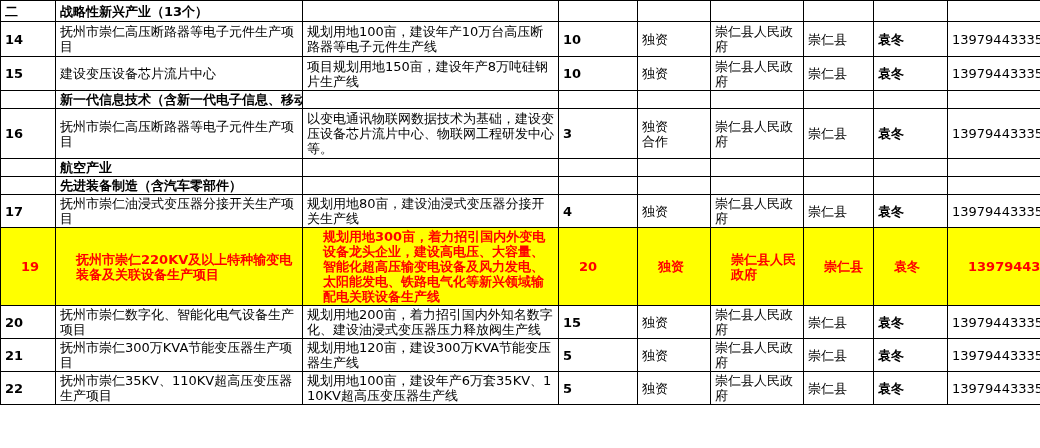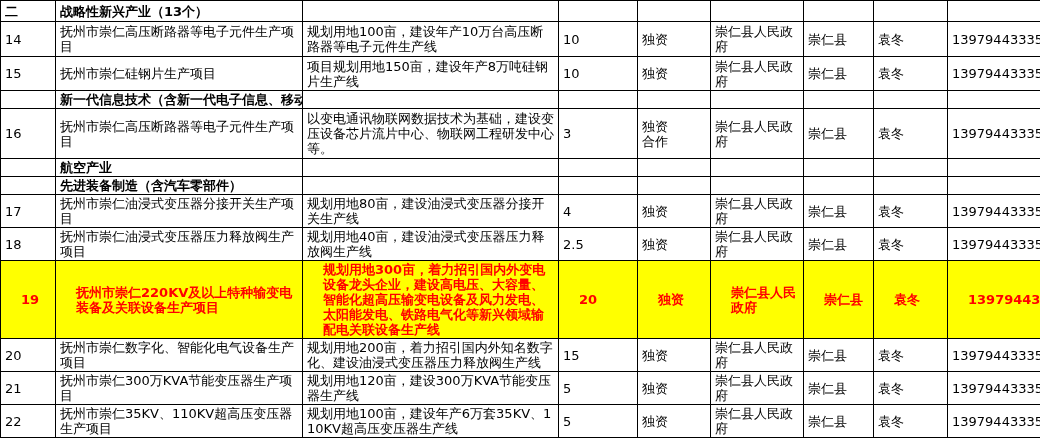--- a/index.html
+++ b/index.html
@@ -35,21 +35,21 @@
     font-weight: bold;
     font-size: 13px;
     white-space: nowrap;
   }
   tr.highlight td {
     background: var(--hl-bg, #FFFF00);
     color: var(--hl-text, #FF0000);
     font-weight: bold;
     padding-left: 20px;
   }
-  td.c-num, td.c-amount, td.c-contact { text-align: center; }
+  td.c-num, td.c-amount, td.c-contact { text-align: center; font-weight: bold; }
   td.c-mode { white-space: pre-line; }
   td.c-phone { font-size: 12px; white-space: nowrap; padding: 1px 3px; }
   td.c-amount { font-size: 12.5px; }
 </style>
 </head>
 <body>
 
 <div class="sheet">
   <table class="grid">
     <colgroup>
@@ -81,21 +81,21 @@
           <td class="c-desc">规划用地100亩，建设年产10万台高压断路器等电子元件生产线</td>
           <td class="c-amount">10</td>
           <td class="c-mode">独资</td>
           <td class="c-org">崇仁县人民政府</td>
           <td class="c-county">崇仁县</td>
           <td class="c-contact">袁冬</td>
           <td class="c-phone">13979443335</td>
         </tr>
         <tr class="data" style="height: 34px;">
           <td class="c-num">15</td>
-          <td class="c-name">抚州市崇仁硅钢片生产项目</td>
+          <td class="c-name">建设变压设备芯片流片中心</td>
           <td class="c-desc">项目规划用地150亩，建设年产8万吨硅钢片生产线</td>
           <td class="c-amount">10</td>
           <td class="c-mode">独资</td>
           <td class="c-org">崇仁县人民政府</td>
           <td class="c-county">崇仁县</td>
           <td class="c-contact">袁冬</td>
           <td class="c-phone">13979443335</td>
         </tr>
         <tr class="section" style="height: 18px;">
           <td class="c-num"></td>
@@ -146,31 +146,20 @@
           <td class="c-num">17</td>
           <td class="c-name">抚州市崇仁油浸式变压器分接开关生产项目</td>
           <td class="c-desc">规划用地80亩，建设油浸式变压器分接开关生产线</td>
           <td class="c-amount">4</td>
           <td class="c-mode">独资</td>
           <td class="c-org">崇仁县人民政府</td>
           <td class="c-county">崇仁县</td>
           <td class="c-contact">袁冬</td>
           <td class="c-phone">13979443335</td>
         </tr>
-        <tr class="data" style="height: 32px;">
-          <td class="c-num">18</td>
-          <td class="c-name">抚州市崇仁油浸式变压器压力释放阀生产项目</td>
-          <td class="c-desc">规划用地40亩，建设油浸式变压器压力释放阀生产线</td>
-          <td class="c-amount">2.5</td>
-          <td class="c-mode">独资</td>
-          <td class="c-org">崇仁县人民政府</td>
-          <td class="c-county">崇仁县</td>
-          <td class="c-contact">袁冬</td>
-          <td class="c-phone">13979443335</td>
-        </tr>
         <tr class="highlight" style="height: 78px;">
           <td class="c-num">19</td>
           <td class="c-name">抚州市崇仁220KV及以上特种输变电装备及关联设备生产项目</td>
           <td class="c-desc">规划用地300亩，着力招引国内外变电设备龙头企业，建设高电压、大容量、智能化超高压输变电设备及风力发电、太阳能发电、铁路电气化等新兴领域输配电关联设备生产线</td>
           <td class="c-amount">20</td>
           <td class="c-mode">独资</td>
           <td class="c-org">崇仁县人民政府</td>
           <td class="c-county">崇仁县</td>
           <td class="c-contact">袁冬</td>
           <td class="c-phone">13979443335</td>

